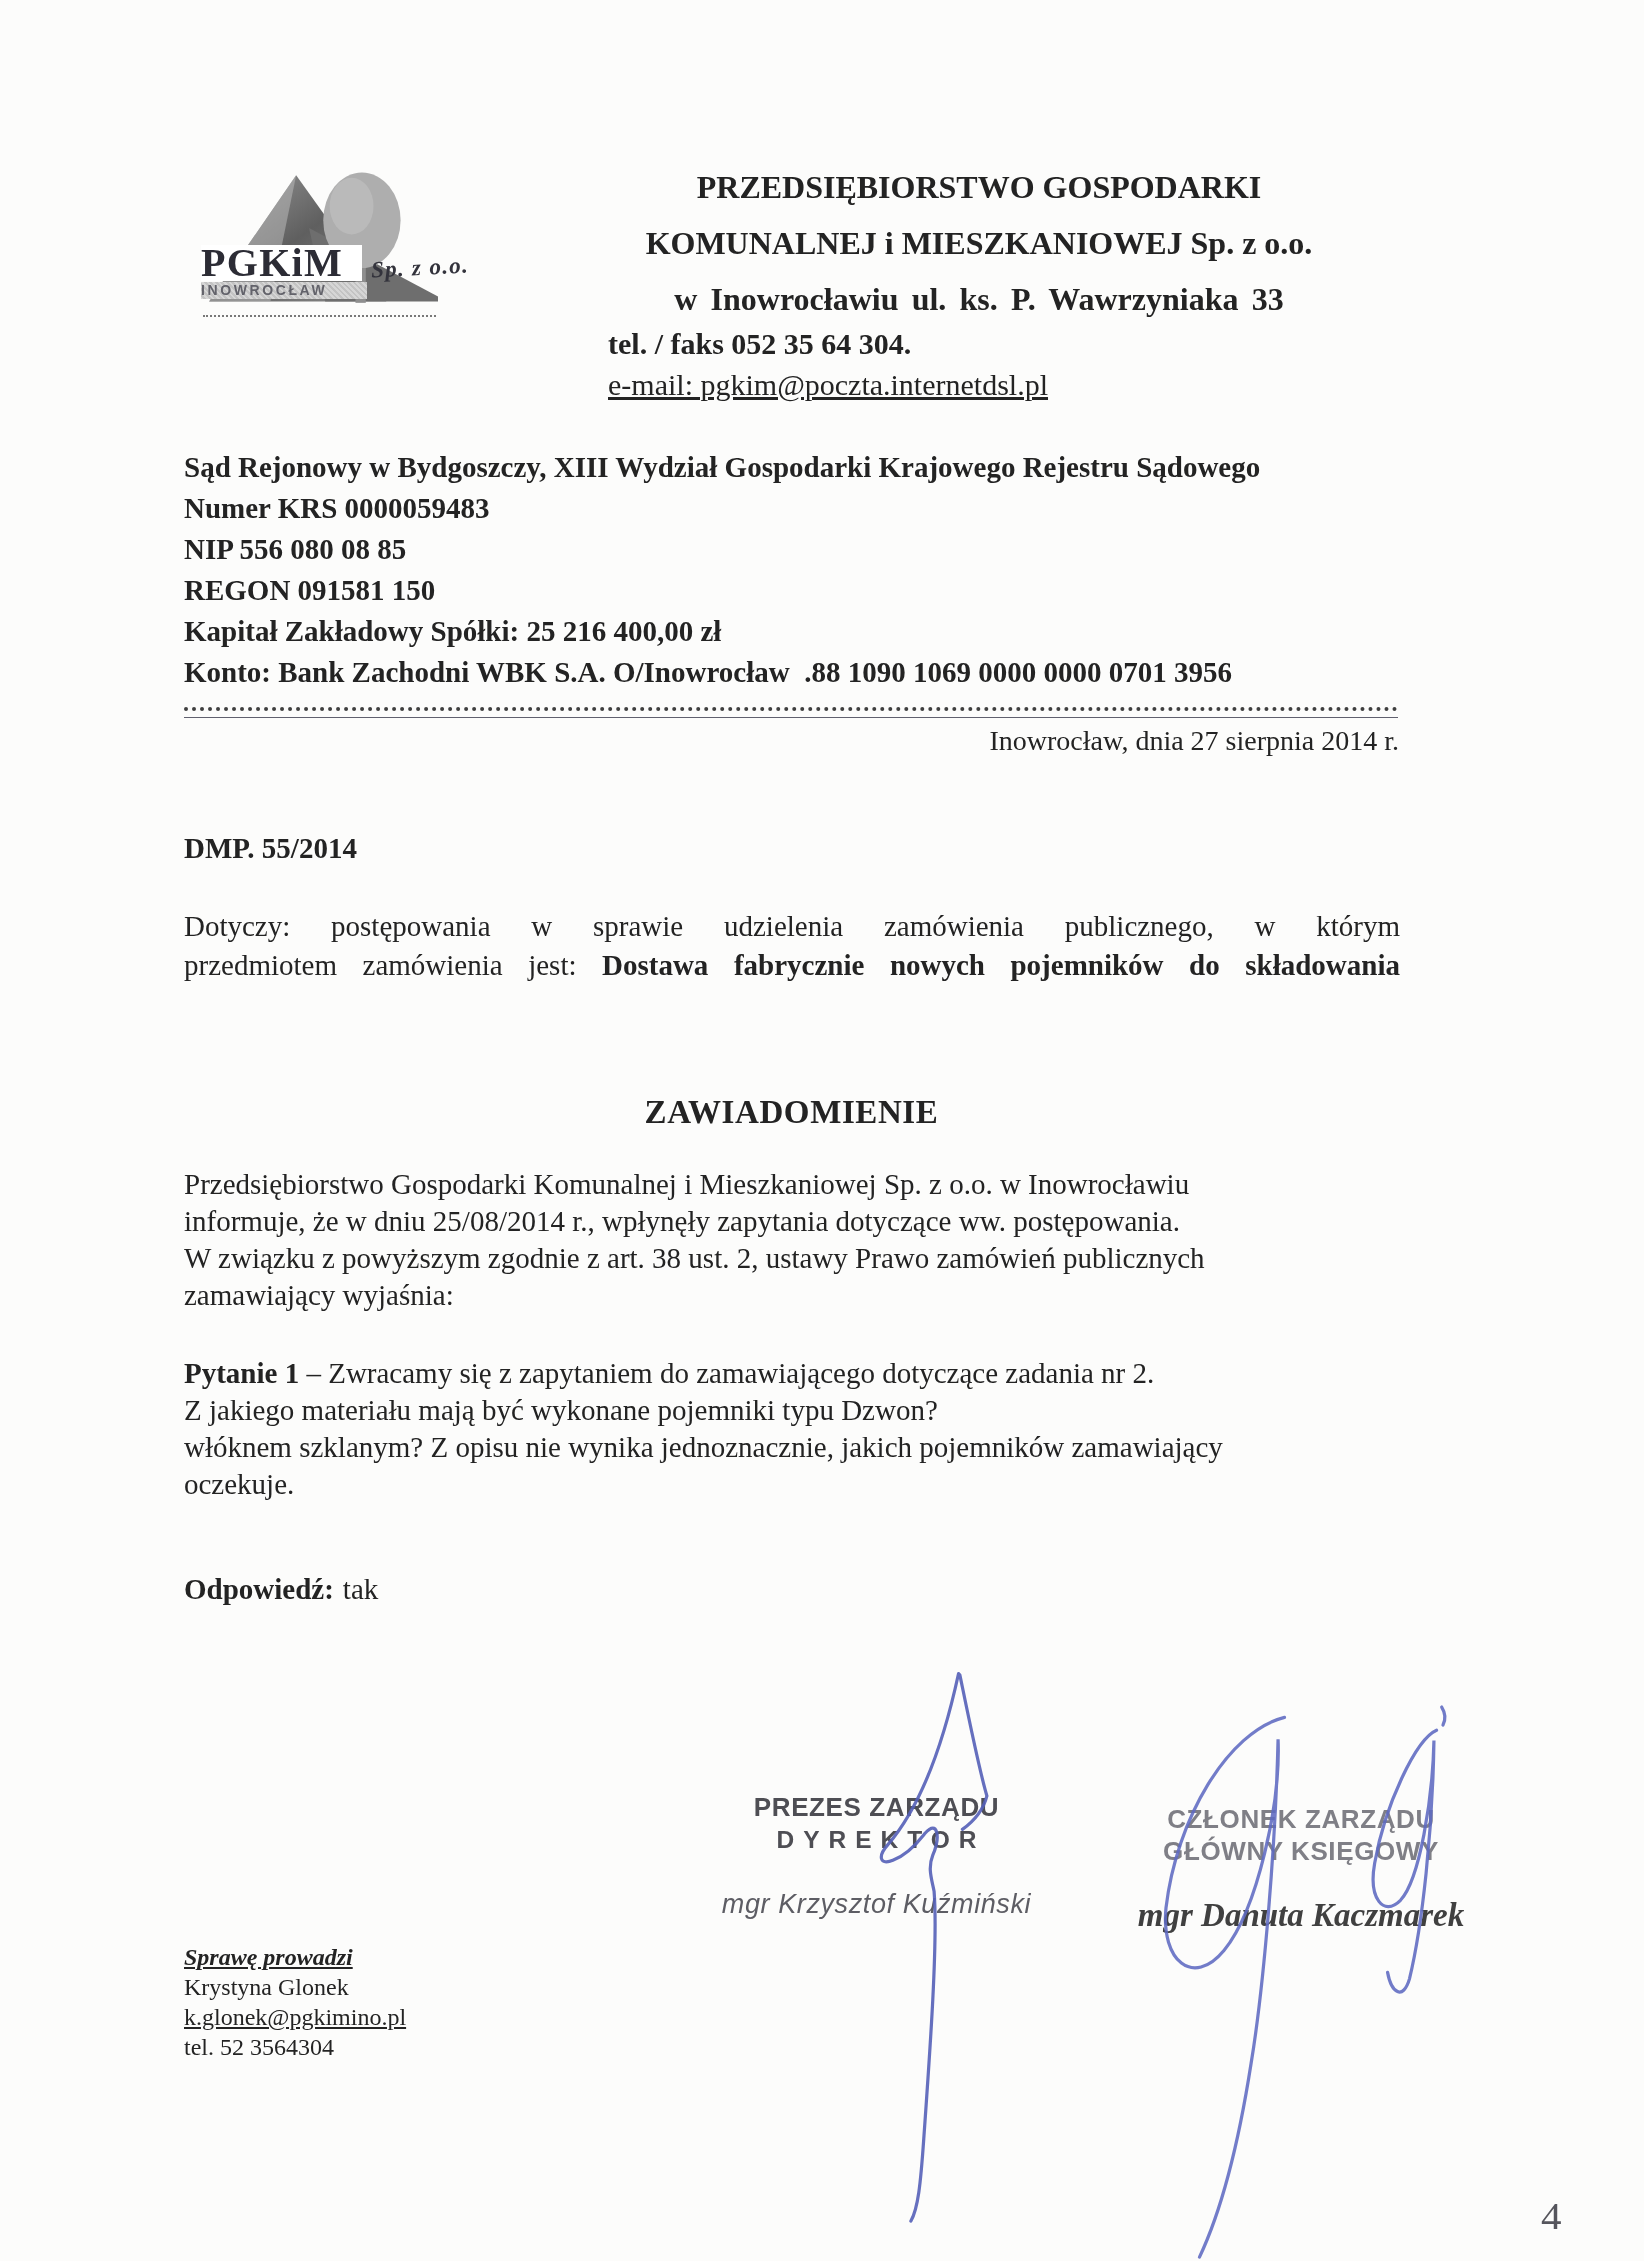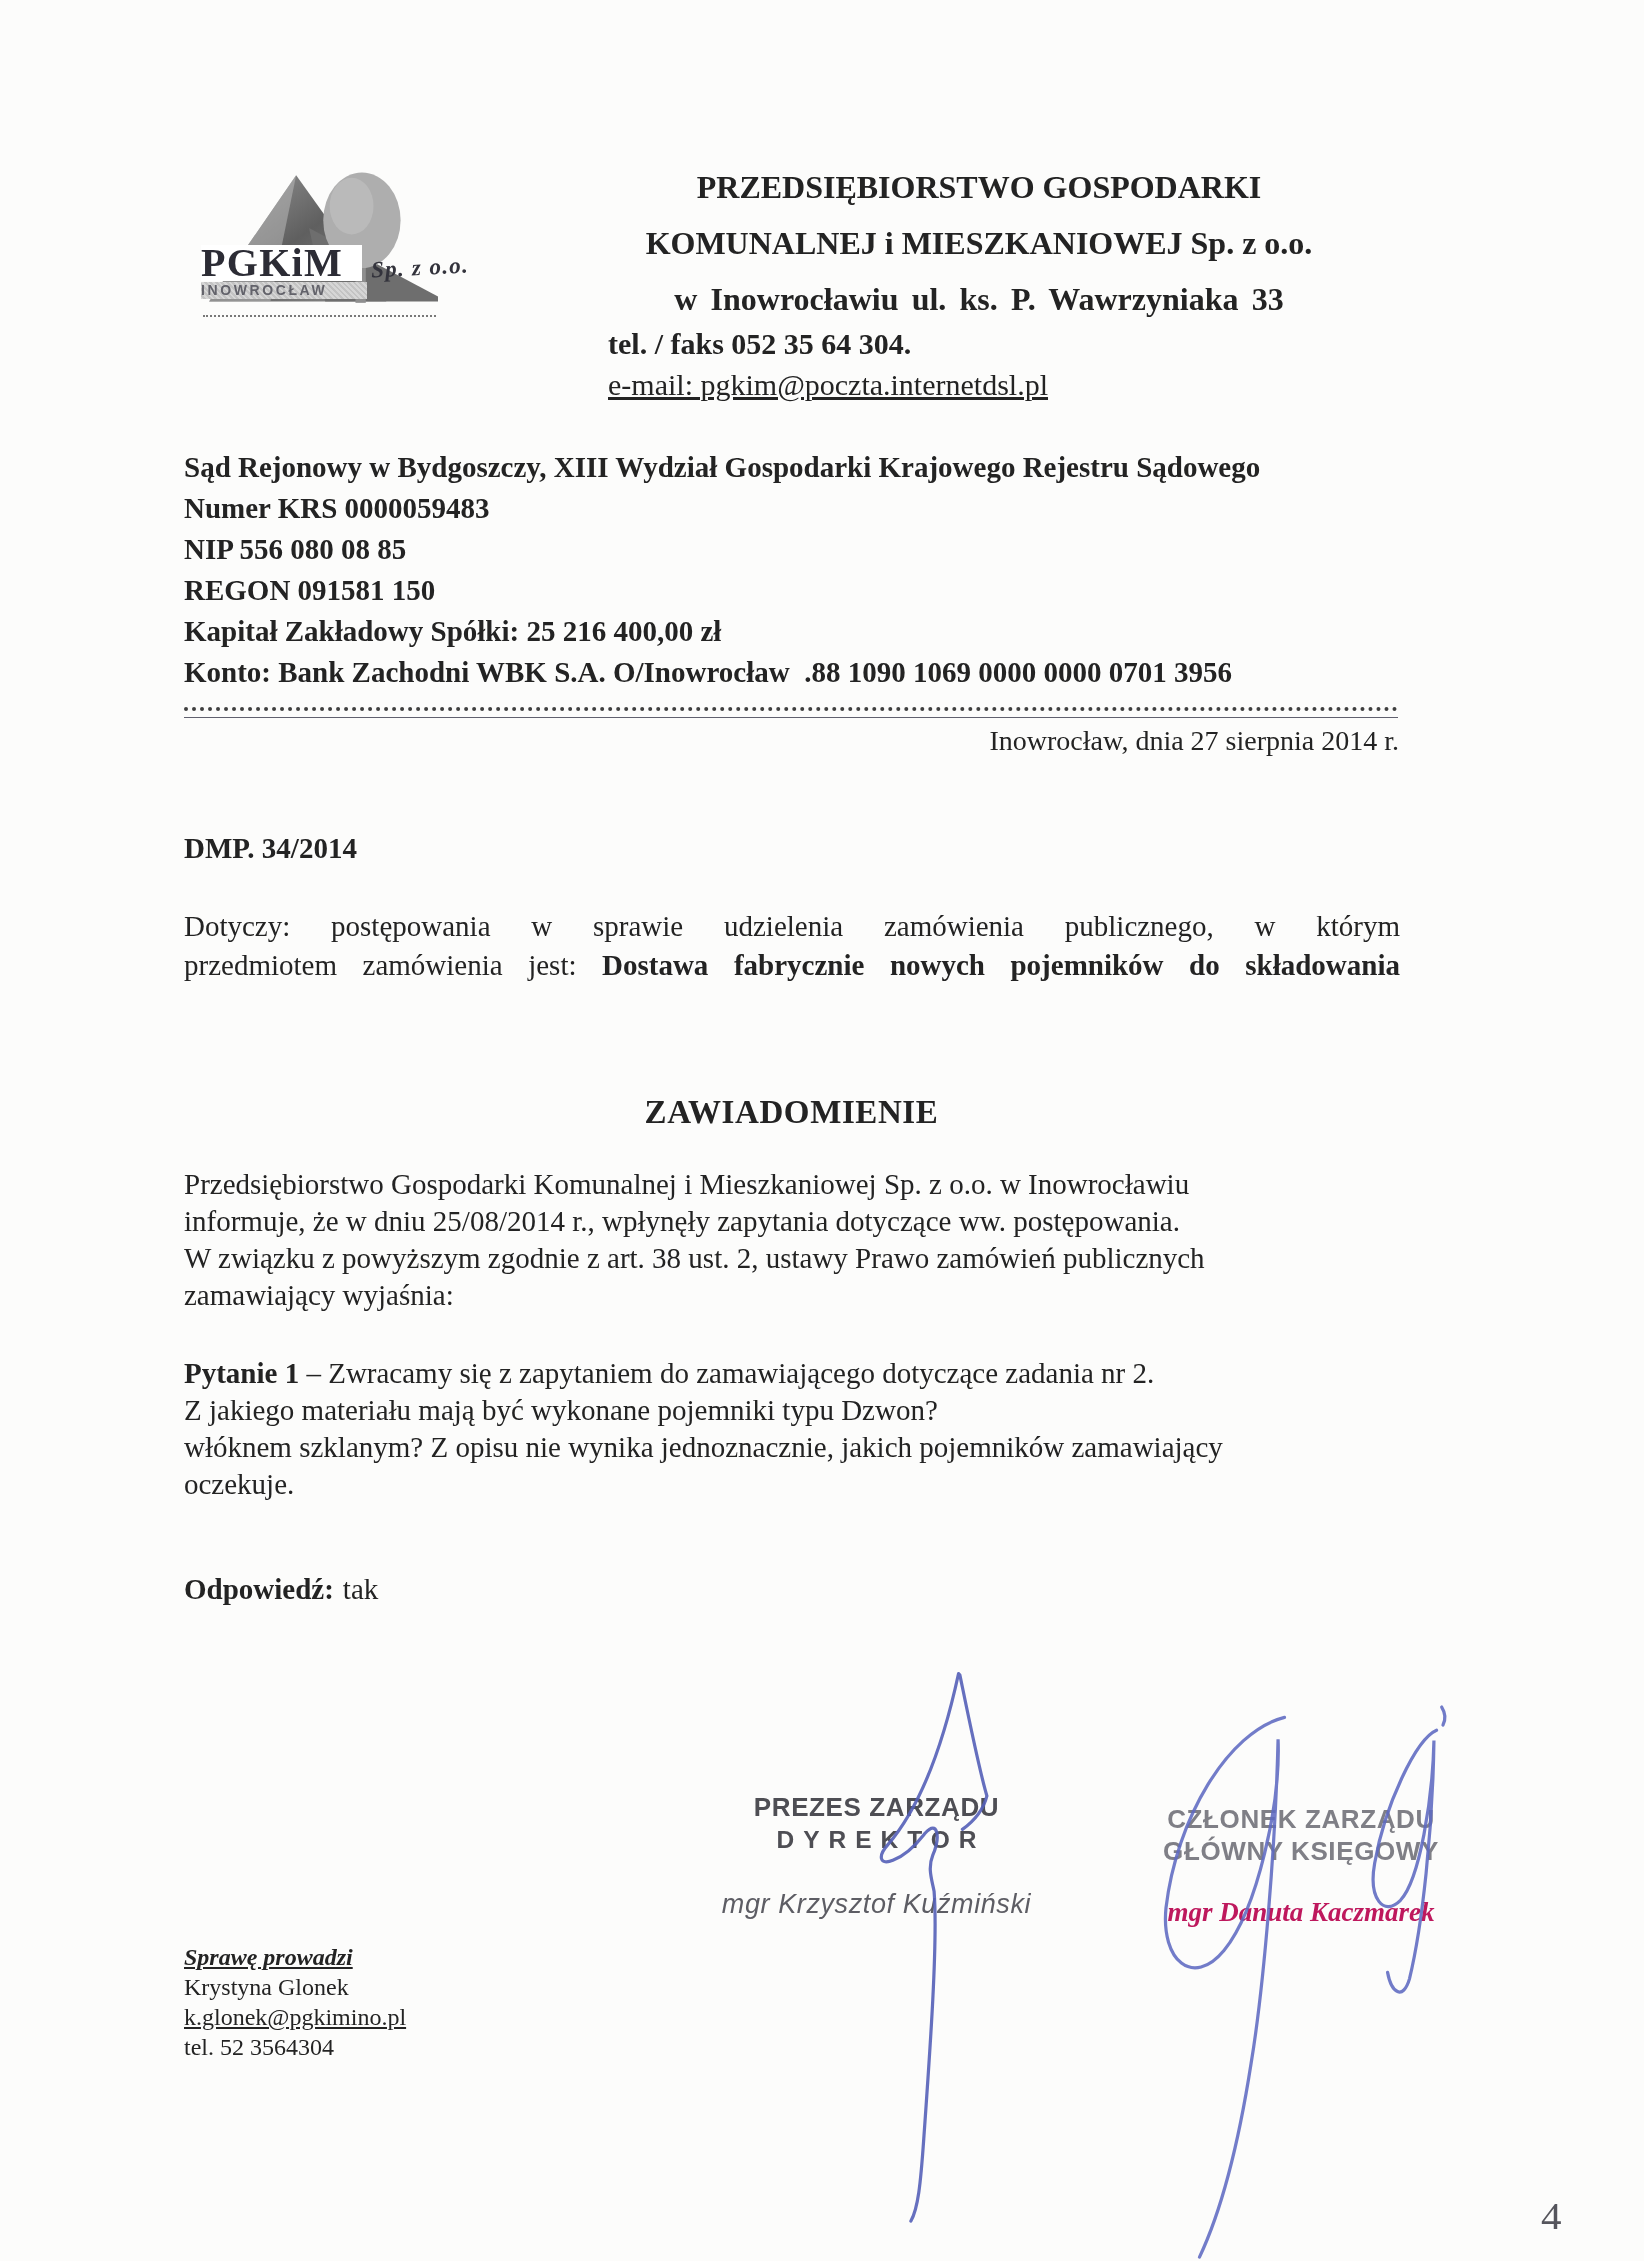--- a/index.html
+++ b/index.html
@@ -60,21 +60,21 @@
   .answer .val { margin-left:9px; }
 
   
   .stamp { position:absolute; text-align:center; font-family:"Liberation Sans", sans-serif; }
   .stamp-left { left:683px; top:1792px; width:387px; color:#4e4e54; }
   .stamp-right { left:1103px; top:1804px; width:396px; color:#7f7f86; }
   .stamp .role1 { font-weight:bold; font-size:26px; letter-spacing:0.6px; }
   .stamp-left .role2 { font-weight:bold; font-size:24.5px; letter-spacing:9px; margin-top:2.6px; text-indent:9px; }
   .stamp-right .role2 { font-weight:bold; font-size:26px; letter-spacing:0.6px; margin-top:1.3px; }
   .stamp-left .sname { margin-top:35px; font-style:italic; font-size:27px; color:#5d5d64; letter-spacing:0.6px; }
-  .stamp-right .sname { margin-top:30px; font-family:"Liberation Serif", serif; font-style:italic; font-weight:bold; font-size:27px; color:#be185d; }
+  .stamp-right .sname { margin-top:30px; font-family:"Liberation Serif", serif; font-style:italic; font-weight:bold; font-size:33px; color:#404040; }
 
   
   .footer { left:184px; top:1942px; font-size:24px; line-height:30px; }
   .footer .f-head { font-weight:bold; font-style:italic; text-decoration:underline; }
   .footer .f-email { text-decoration:underline; }
 
   .pagenum { left:1541px; top:2196px; width:39px; height:33px; overflow:hidden; font-size:41px; color:#55555c; line-height:1; }
 
   .sig-layer { position:absolute; left:0; top:0; pointer-events:none; }
 </style>
@@ -119,21 +119,21 @@
     <div>NIP 556 080 08 85</div>
     <div>REGON 091581 150</div>
     <div>Kapitał Zakładowy Spółki: 25 216 400,00 zł</div>
     <div>Konto: Bank Zachodni WBK S.A. O/Inowrocław&nbsp;&nbsp;.88 1090 1069 0000 0000 0701 3956</div>
   </div>
 
   <div class="abs sep-dots"></div>
   <div class="abs sep-line"></div>
 
   <div class="abs dateline">Inowrocław, dnia 27 sierpnia 2014 r.</div>
-  <div class="abs ref">DMP. 34/2014</div>
+  <div class="abs ref">DMP. 55/2014</div>
 
   <div class="abs subject">
     <div class="just">Dotyczy: postępowania w sprawie udzielenia zamówienia publicznego, w którym</div>
     <div class="just"><span>przedmiotem zamówienia jest: </span><span class="b">Dostawa fabrycznie nowych pojemników do składowania</span></div>
   </div>
 
   <div class="abs doc-title">ZAWIADOMIENIE</div>
 
   <div class="abs body-par">
     <div>Przedsiębiorstwo Gospodarki Komunalnej i Mieszkaniowej Sp. z o.o. w Inowrocławiu</div>

